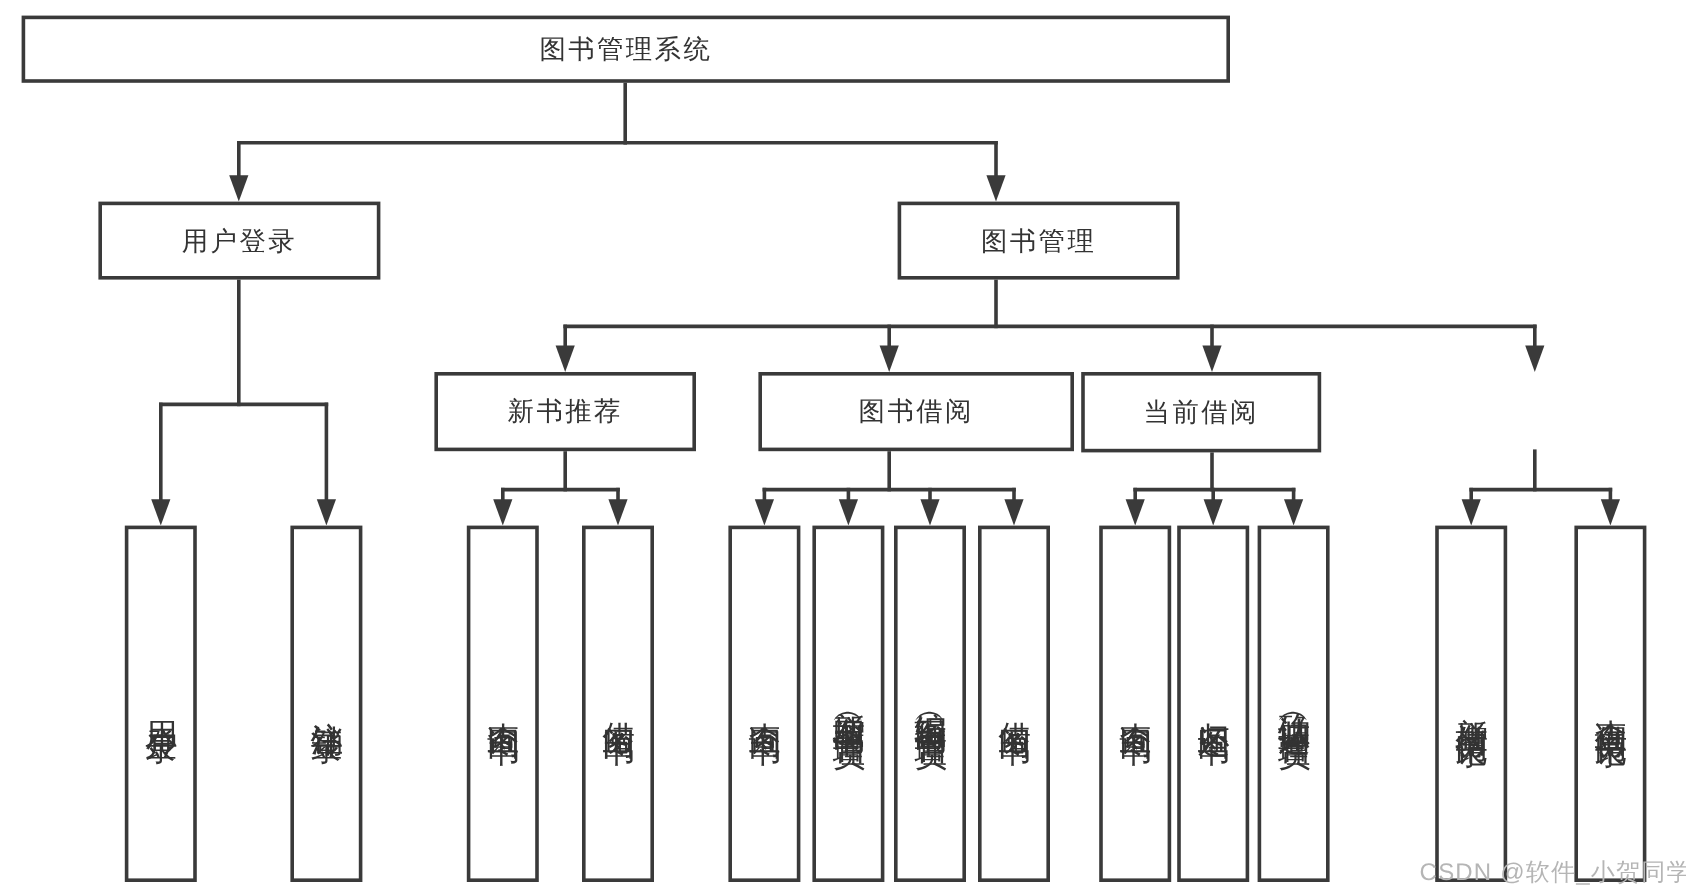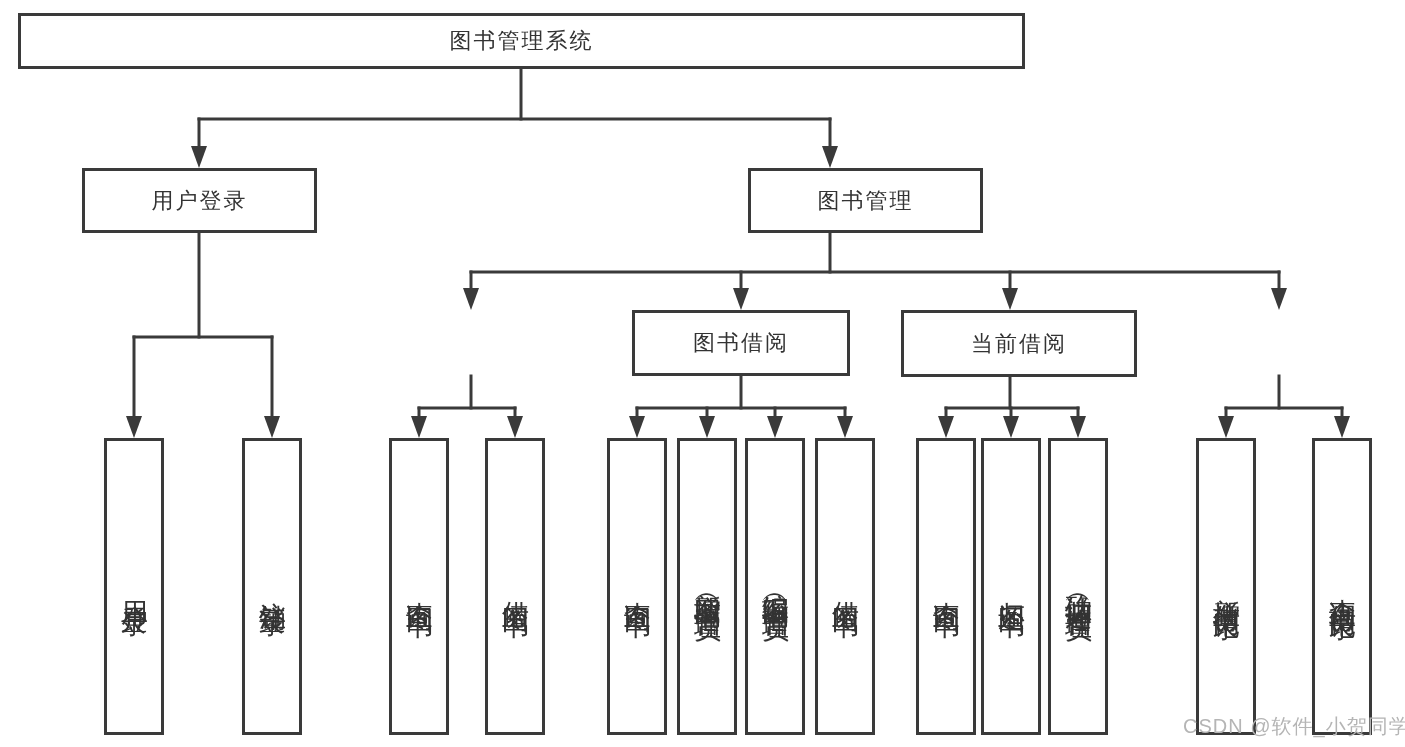--- a/index.html
+++ b/index.html
@@ -123,24 +123,27 @@
     <span>图书管理系统</span>
   </div>
 
   <div class="node" style="left:82px; top:168px; width:235px; height:65px;">
     <span>用户登录</span>
   </div>
   <div class="node" style="left:748px; top:168px; width:235px; height:65px;">
     <span>图书管理</span>
   </div>
 
-  <div class="node" style="left:632px; top:310px; width:218px; height:66px;">
+  <div class="node" style="left:362px; top:310px; width:218px; height:66px;">
+    <span>新书推荐</span>
+  </div>
+  <div class="node" style="left:632px; top:310px; width:263px; height:66px;">
     <span>图书借阅</span>
   </div>
-  <div class="node" style="left:901px; top:310px; width:236px; height:67px;">
+  <div class="node" style="left:901px; top:310px; width:200px; height:67px;">
     <span>当前借阅</span>
   </div>
 
   <div class="leaf" style="left:104px;">
     <span>用户登录</span>
   </div>
   <div class="leaf" style="left:242px;">
     <span>注销登录</span>
   </div>
 

